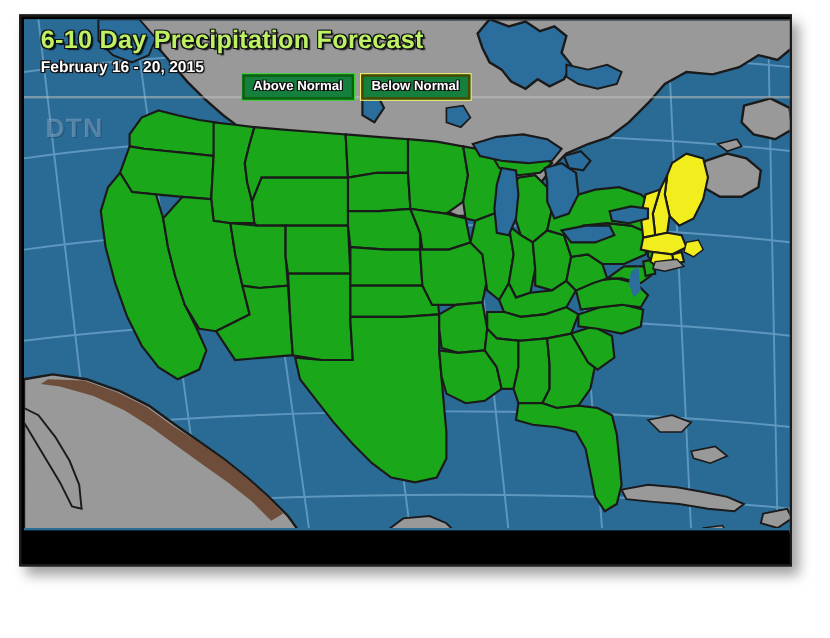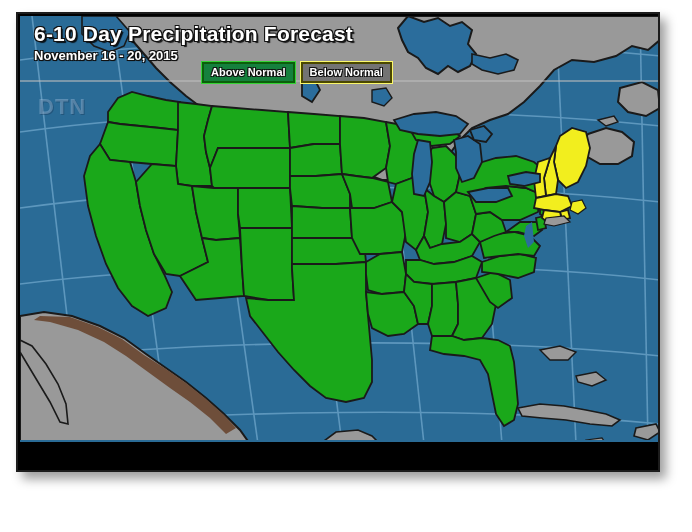--- a/index.html
+++ b/index.html
@@ -69,21 +69,21 @@
   
   #title-block {
     position: absolute;
     left: 14px;
     top: 6px;
     pointer-events: none;
   }
   #title-main {
     font-size: 21px;
     font-weight: bold;
-    color: #ffffff;
+    color: #bef264;
     letter-spacing: 0.2px;
     text-shadow:
       -1px -1px 0 #111, 1px -1px 0 #111, -1px 1px 0 #111, 1px 1px 0 #111,
       2px 2px 1px rgba(0,0,0,0.85);
     white-space: nowrap;
     line-height: 24px;
   }
   #title-sub {
     font-size: 13px;
     font-weight: bold;
@@ -110,21 +110,21 @@
     color: #ffffff;
     padding: 1px 7px 2px 7px;
     border: 2px solid #000000;
     line-height: 14px;
     white-space: nowrap;
     text-shadow:
       -1px -1px 0 #111, 1px -1px 0 #111, -1px 1px 0 #111, 1px 1px 0 #111;
     box-shadow: 0 0 0 1px rgba(0,0,0,0.55);
   }
   .legend-above { background: #15803d; border-color: #0b5f0b; box-shadow: 0 0 0 1px #35d435; }
-  .legend-below { background: #737373; border-color: #4a4700; box-shadow: 0 0 0 1px #fbf86a; }
+  .legend-below { background: #15803d; border-color: #4a4700; box-shadow: 0 0 0 1px #fbf86a; }
 
   
   #watermark {
     position: absolute;
     left: 18px;
     top: 78px;
     font-size: 22px;
     font-weight: bold;
     letter-spacing: 1px;
     color: rgba(150,185,215,0.45);
@@ -337,21 +337,21 @@
           <rect x="0" y="0" width="640" height="0" fill="none"></rect>
         </g>
       </svg>
 
       <div id="hairline"></div>
 
       <div id="watermark">DTN</div>
 
       <div id="title-block">
         <div id="title-main">6-10 Day Precipitation Forecast</div>
-        <div id="title-sub">November 16 - 20, 2015</div>
+        <div id="title-sub">February 16 - 20, 2015</div>
       </div>
 
       <div id="legend">
         <div class="legend-badge legend-above">Above Normal</div>
         <div class="legend-badge legend-below">Below Normal</div>
       </div>
     </div>
 
     <div id="bottom-bar"></div>
   </div>

